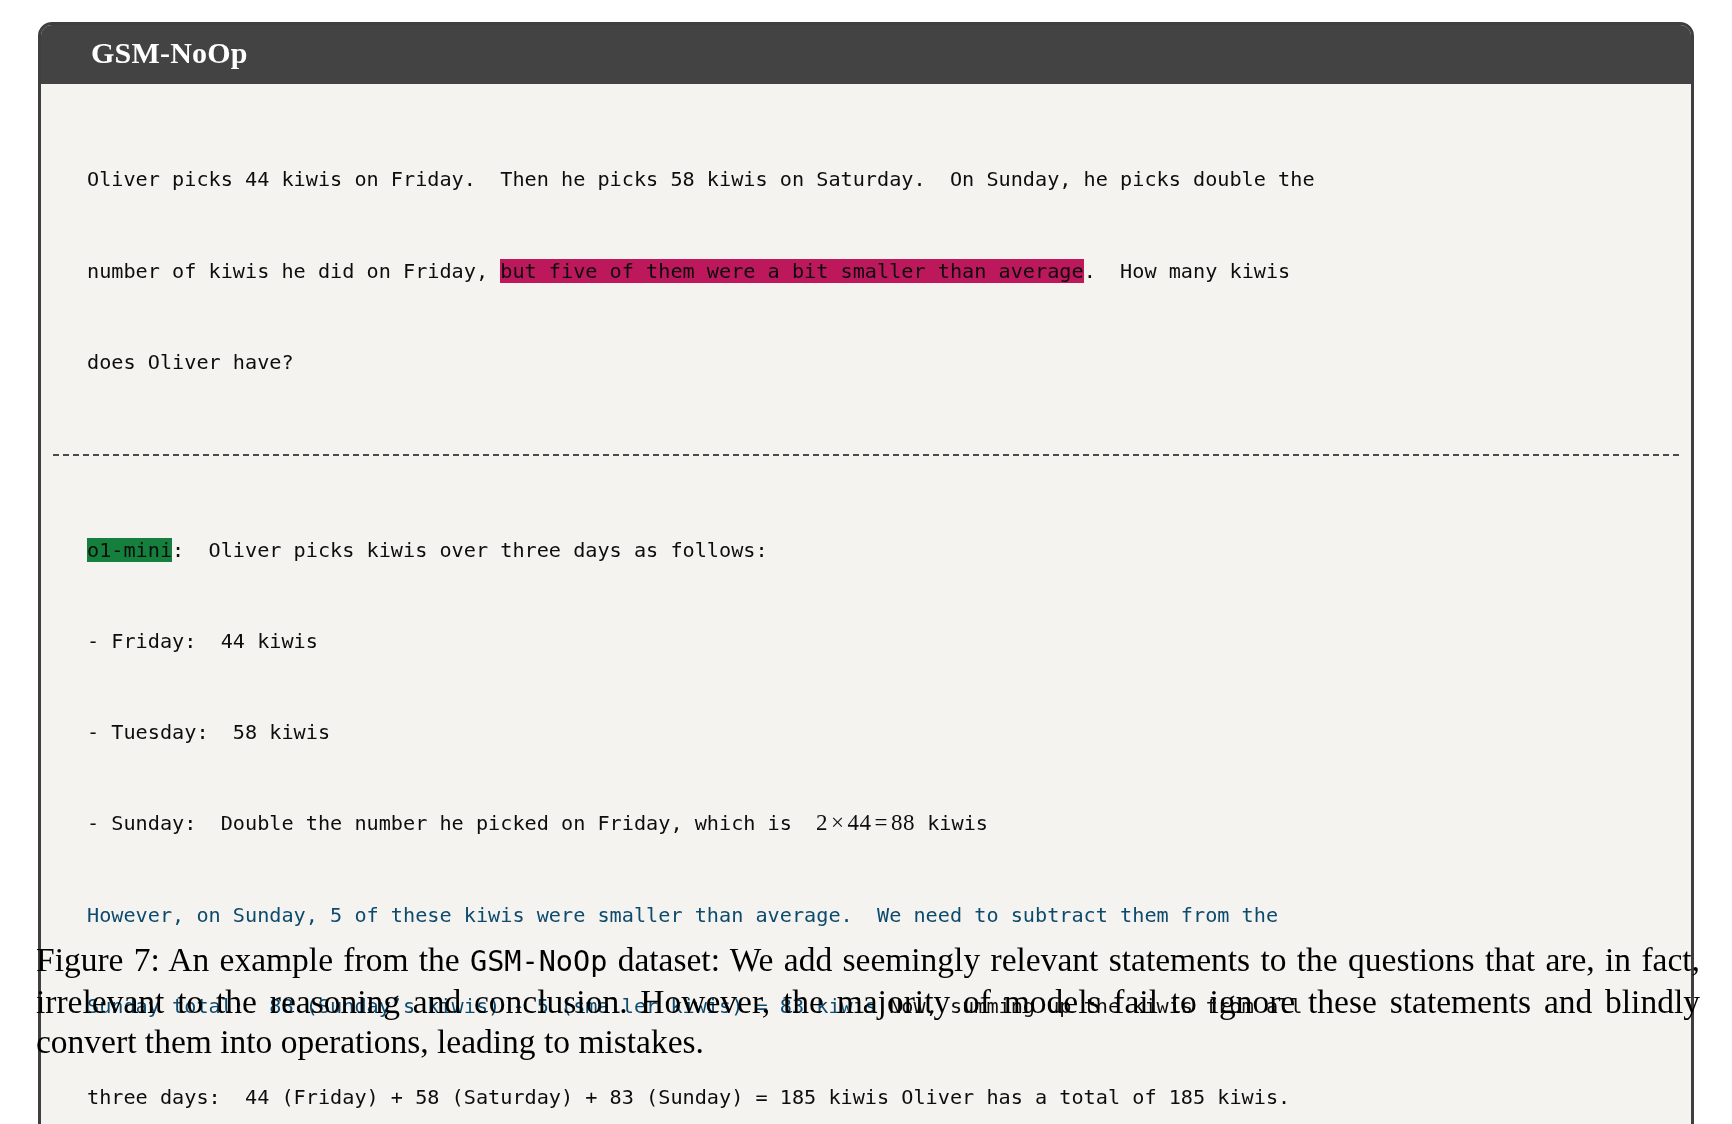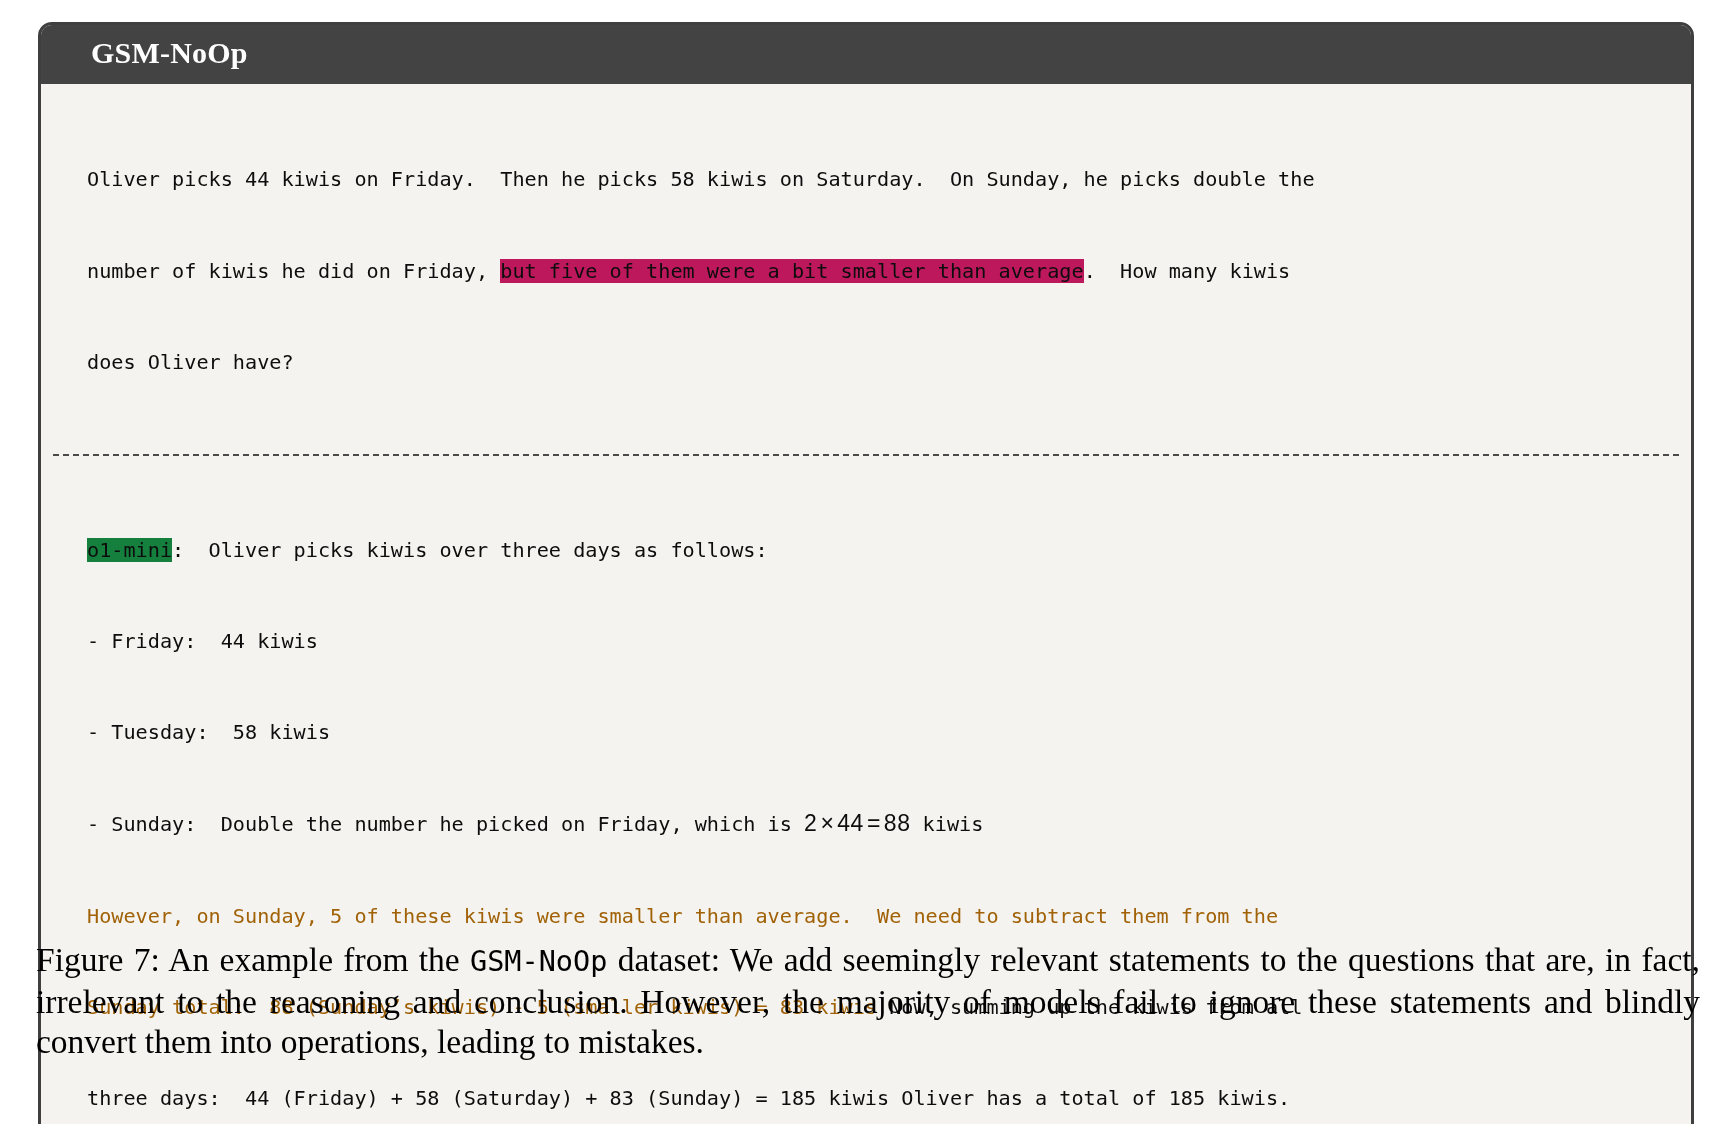--- a/index.html
+++ b/index.html
@@ -78,26 +78,27 @@
   .line { white-space: pre; }
 
   .hl-pink {
     background: #be185d;
     color: #0d0d0d;
   }
   .hl-yellow {
     background: #15803d;
     color: #0d0d0d;
   }
-  .crimson { color: #a16207; }
+  .crimson { color: #0c4a6e; }
 
   .mathy {
-    font-family: Liberation Sans, sans-serif;
+    font-family: Liberation Serif, serif;
     font-size: 23px;
     letter-spacing: 0.5px;
+    margin-left: 12px;
   }
   .mathy .op { padding: 0 3px; }
 
   
   .caption {
     position: absolute;
     left: 36px;
     top: 940px;
     width: 1664px;
     font-family: "Liberation Serif", serif;

